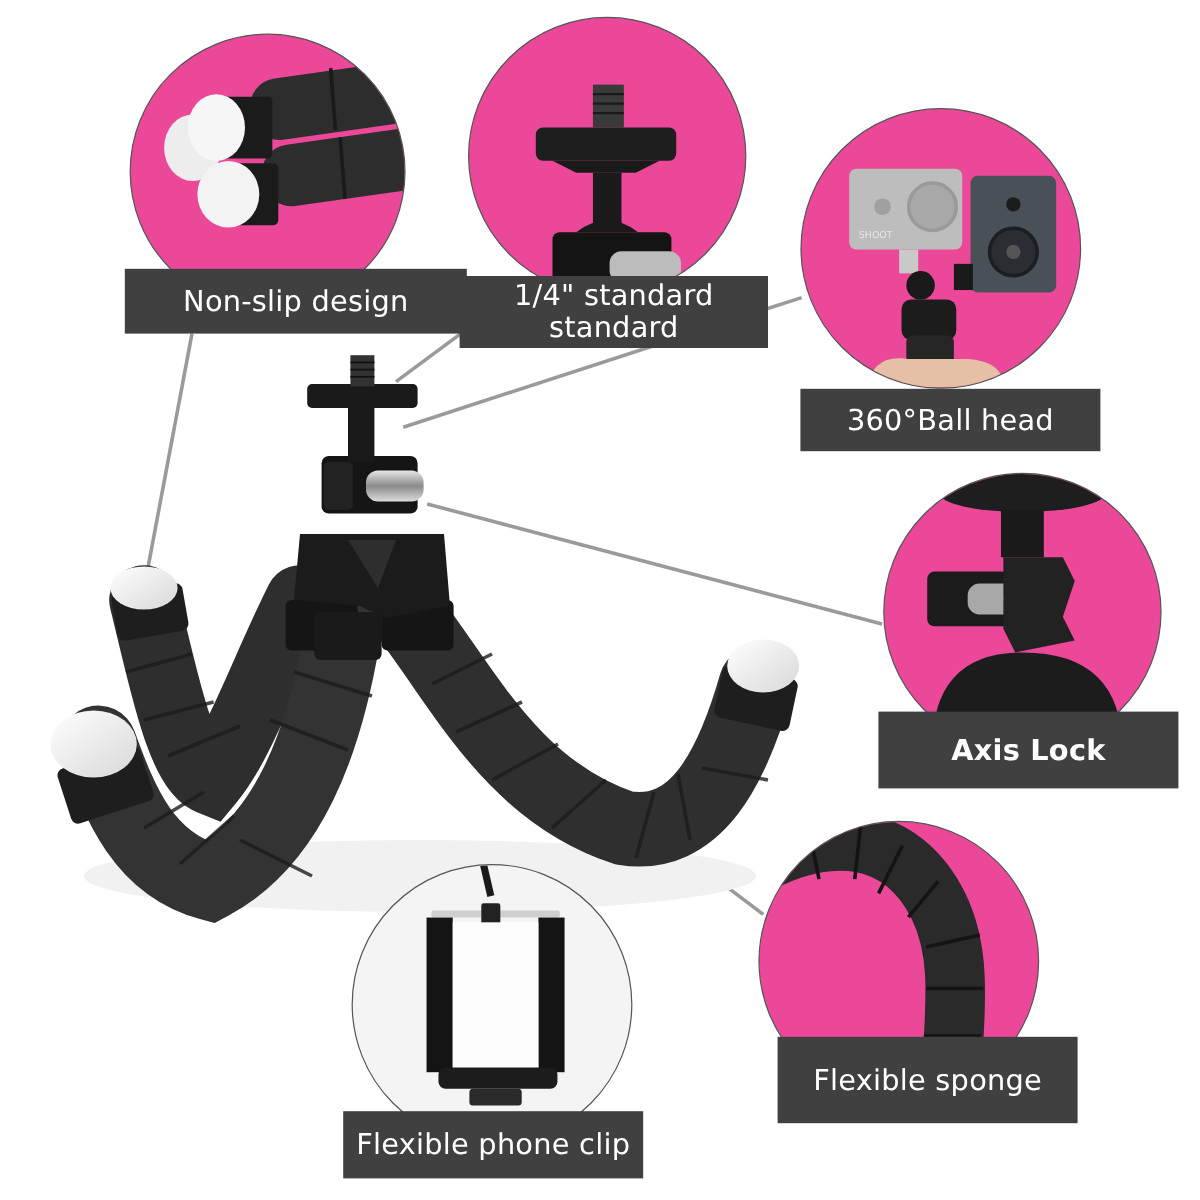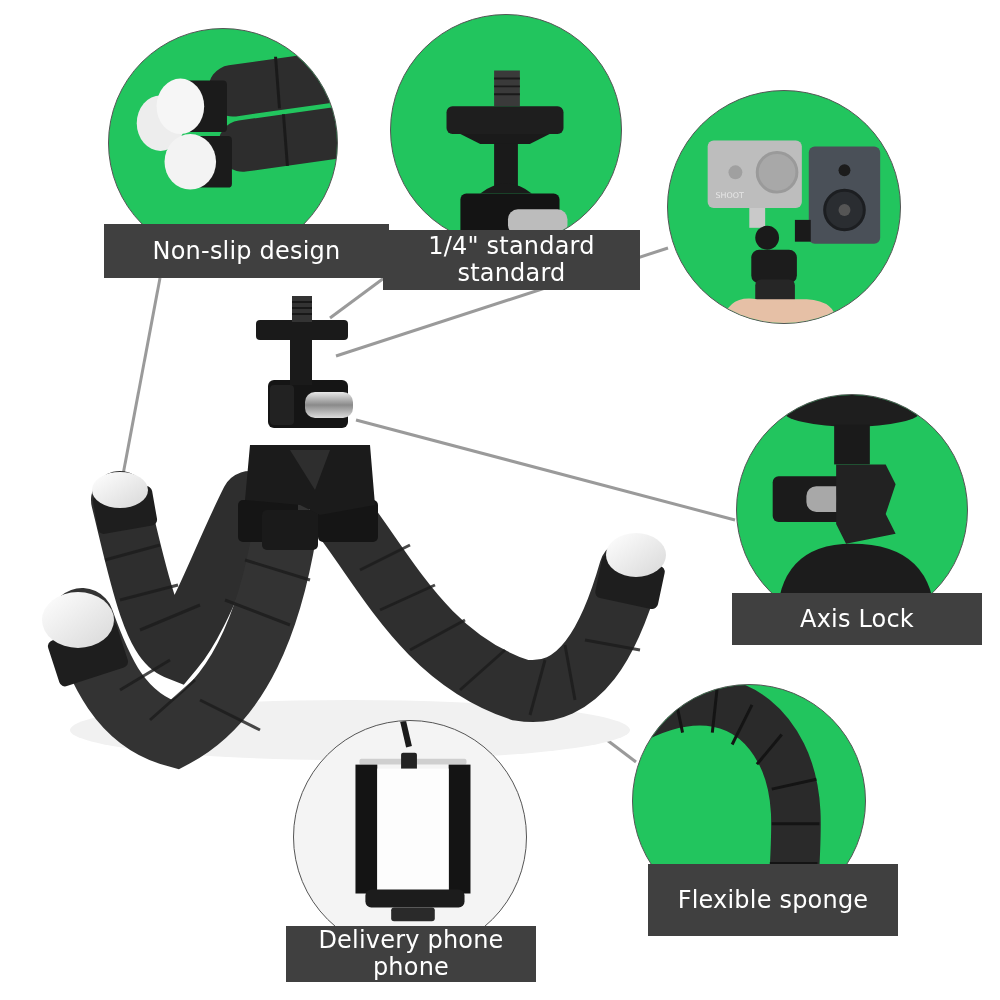--- a/index.html
+++ b/index.html
@@ -1,18 +1,18 @@
 <!DOCTYPE html>
 <html><head>
 <meta charset="utf-8">
 <style>
   html,body{margin:0;padding:0;background:#ffffff;}
   body{width:1000px;height:1000px;position:relative;overflow:hidden;font-family:"DejaVu Sans","Liberation Sans",sans-serif;}
   .canvas{position:absolute;left:0;top:0;width:1000px;height:1000px;}
-  .circle{position:absolute;border:1.5px solid #555;border-radius:50%;background:#22c55e;overflow:hidden;box-sizing:border-box;}
+  .circle{position:absolute;border:1.5px solid #555;border-radius:50%;background:#ec4899;overflow:hidden;box-sizing:border-box;}
   .label{position:absolute;background:#404040;color:#ffffff;display:flex;align-items:center;justify-content:center;text-align:center;font-size:24px;line-height:27px;letter-spacing:0.2px;box-sizing:border-box;}
   .label span{display:block;}
   svg.lines{position:absolute;left:0;top:0;width:1000px;height:1000px;pointer-events:none;}
   svg.main{position:absolute;left:0;top:0;width:1000px;height:1000px;}
   .inner{position:absolute;left:0;top:0;width:100%;height:100%;}
 </style>
 </head>
 <body>
 
 <div class="canvas">
@@ -145,33 +145,36 @@
       <circle cx="178" cy="120" r="6" fill="#555"></circle>
       <circle cx="178" cy="80" r="6" fill="#1c1c1c"></circle>
       <rect x="82" y="118" width="16" height="20" fill="#c9c9c9"></rect>
       <circle cx="100" cy="148" r="12" fill="#1a1a1a"></circle>
       <rect x="128" y="130" width="16" height="22" fill="#1a1a1a"></rect>
       <rect x="84" y="160" width="46" height="34" rx="8" fill="#1c1c1c"></rect>
       <rect x="88" y="190" width="40" height="40" rx="6" fill="#262626"></rect>
       <path d="M 55 234 Q 60 205 90 210 L 140 210 Q 170 212 170 234 Z" fill="#e6c0a6"></path>
     </svg>
   </div>
+  <div class="label" style="left:667px;top:324px;width:250px;height:52px;">
+    <span>360°Ball head</span>
+  </div>
 
   <div class="circle" style="left:736px;top:394px;width:232px;height:232px;">
     <svg class="inner" viewBox="0 0 232 232">
       <ellipse cx="116" cy="16" rx="70" ry="16" fill="#1e1e1e"></ellipse>
       <rect x="98" y="30" width="36" height="40" fill="#1a1a1a"></rect>
       <rect x="36" y="82" width="110" height="46" rx="6" fill="#1b1b1b"></rect>
       <rect x="70" y="92" width="60" height="26" rx="10" fill="#a8a8a8"></rect>
       <circle cx="112" cy="105" r="12" fill="#d8d8d8"></circle>
       <path d="M 100 70 L 150 70 L 160 90 L 150 120 L 160 140 L 110 150 L 100 130 Z" fill="#222"></path>
       <path d="M 40 232 Q 40 150 116 150 Q 200 150 200 232 Z" fill="#1c1c1c"></path>
     </svg>
   </div>
-  <div class="label" style="left:732px;top:593px;width:250px;height:52px;">
+  <div class="label" style="left:732px;top:593px;width:250px;height:64px;font-weight:bold;">
     <span>Axis Lock</span>
   </div>
 
   <div class="circle" style="left:632px;top:684px;width:234px;height:234px;">
     <svg class="inner" viewBox="0 0 234 234">
       <path d="M -10 40 C 60 0, 120 10, 150 70 C 170 110, 165 150, 160 234" stroke="#2a2a2a" stroke-width="50" fill="none"></path>
       <g stroke="#141414" stroke-width="3">
         <line x1="40" y1="0" x2="50" y2="48"></line>
         <line x1="85" y1="2" x2="80" y2="48"></line>
         <line x1="120" y1="20" x2="100" y2="60"></line>
@@ -192,16 +195,16 @@
       <rect x="66" y="38" width="108" height="6" rx="2" fill="#cfcfcf"></rect>
       <rect x="108" y="32" width="16" height="20" rx="2" fill="#222"></rect>
       <rect x="62" y="44" width="22" height="130" fill="#141414"></rect>
       <rect x="156" y="44" width="22" height="130" fill="#141414"></rect>
       <rect x="84" y="48" width="72" height="124" fill="#fdfdfd"></rect>
       <rect x="72" y="170" width="100" height="18" rx="6" fill="#1c1c1c"></rect>
       <rect x="98" y="188" width="44" height="14" rx="3" fill="#2a2a2a"></rect>
     </svg>
   </div>
   <div class="label" style="left:286px;top:926px;width:250px;height:56px;">
-    <span>Delivery phone phone</span>
+    <span>Flexible phone clip</span>
   </div>
 
 </div>
 
 </body></html>

